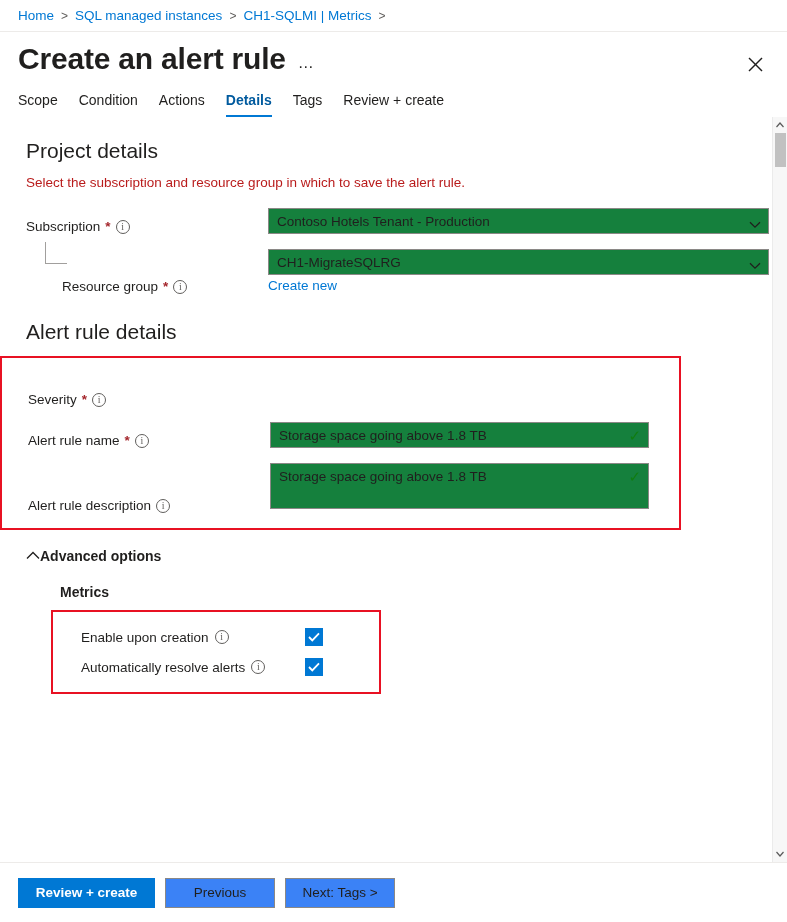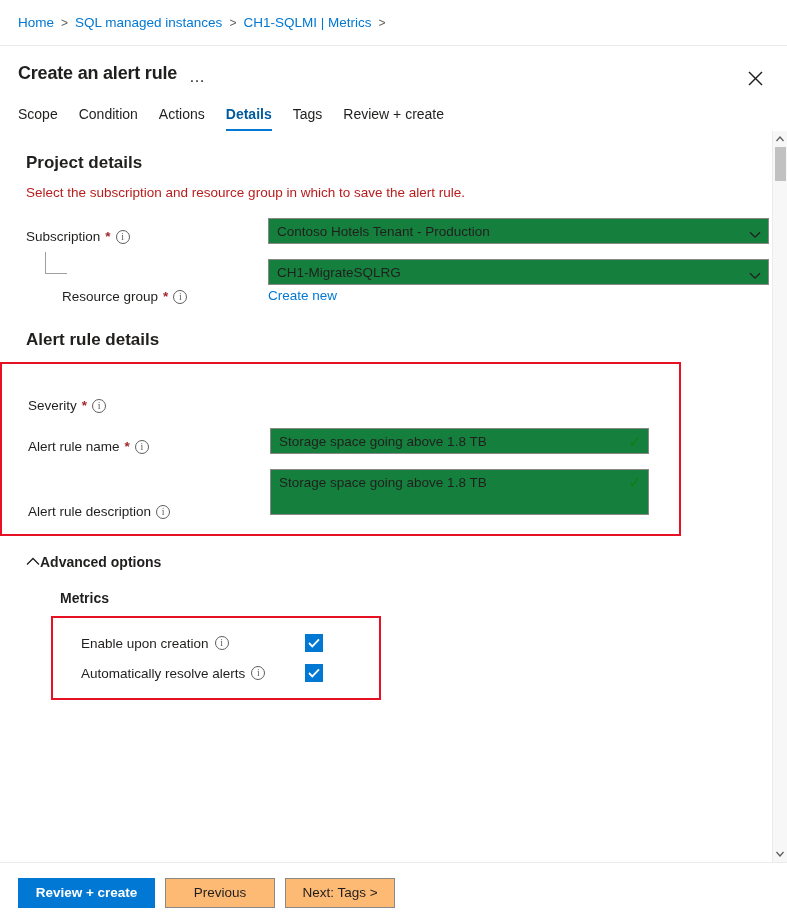--- a/index.html
+++ b/index.html
@@ -12,40 +12,40 @@
     overflow: hidden;
   }
   .page {
     position: relative;
     width: 787px; height: 922px;
     display: flex; flex-direction: column;
   }
 
   
   .breadcrumb {
-    height: 46px;
+    height: 32px;
     display: flex; align-items: center;
     padding: 0 18px;
     font-size: 13.5px;
     border-bottom: 1px solid #edebe9;
     gap: 7px;
   }
   .breadcrumb a {
     color: #0078d4; text-decoration: none; cursor: pointer;
   }
   .breadcrumb .sep { color: #605e5c; font-size: 12px; }
 
   
   .titlebar {
     display: flex; align-items: flex-start;
     padding: 12px 18px 4px 18px;
     position: relative;
   }
   .title {
-    font-size: 18px;
+    font-size: 30px;
     font-weight: 600;
     letter-spacing: -0.2px;
     color: #201f1e;
     line-height: 30px;
   }
   .ellipsis-btn {
     margin-left: 12px;
     margin-top: 12px;
     color: #201f1e;
     font-size: 16px;
@@ -90,22 +90,22 @@
   
   .body-wrap {
     flex: 1;
     position: relative;
     overflow: hidden;
   }
   .content {
     padding: 12px 18px 0 18px;
   }
   h2.section {
-    font-size: 17px;
-    font-weight: 700;
+    font-size: 21px;
+    font-weight: 400;
     margin: 10px 0 12px 8px;
     color: #201f1e;
   }
   .hint {
     font-size: 13.5px;
     margin: 0 0 18px 8px;
     color: #b91c1c;
   }
 
   .field-row {
@@ -284,21 +284,21 @@
     gap: 10px;
     padding: 0 18px;
   }
   .btn {
     font-family: "Liberation Sans", sans-serif;
     font-size: 13.5px;
     height: 30px;
     min-width: 110px;
     padding: 0 14px;
     border: 1px solid #8a8886;
-    background: #fdba74;
+    background: #3b82f6;
     color: #201f1e;
     cursor: pointer;
     border-radius: 0;
   }
   .btn.primary {
     background: #0078d4;
     border-color: #0078d4;
     color: #fff;
     font-weight: 600;
     min-width: 137px;

